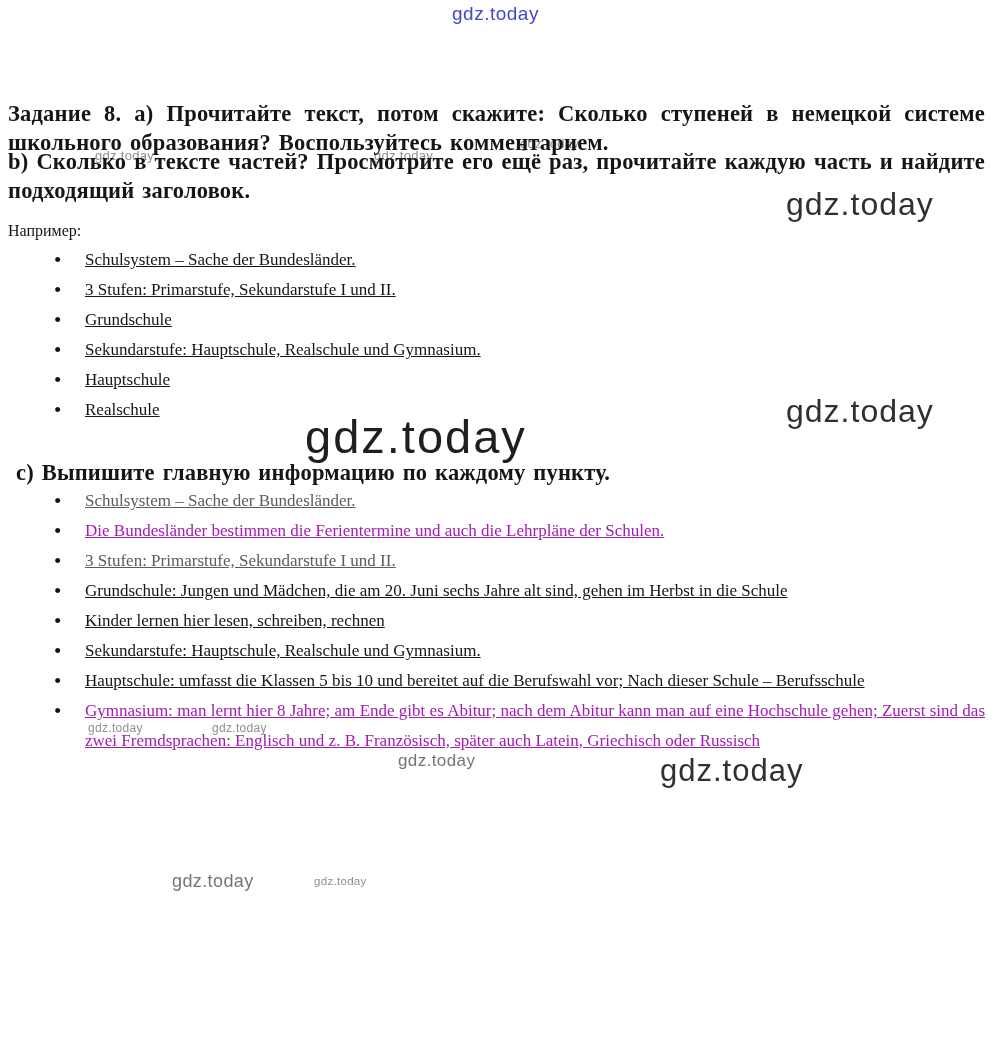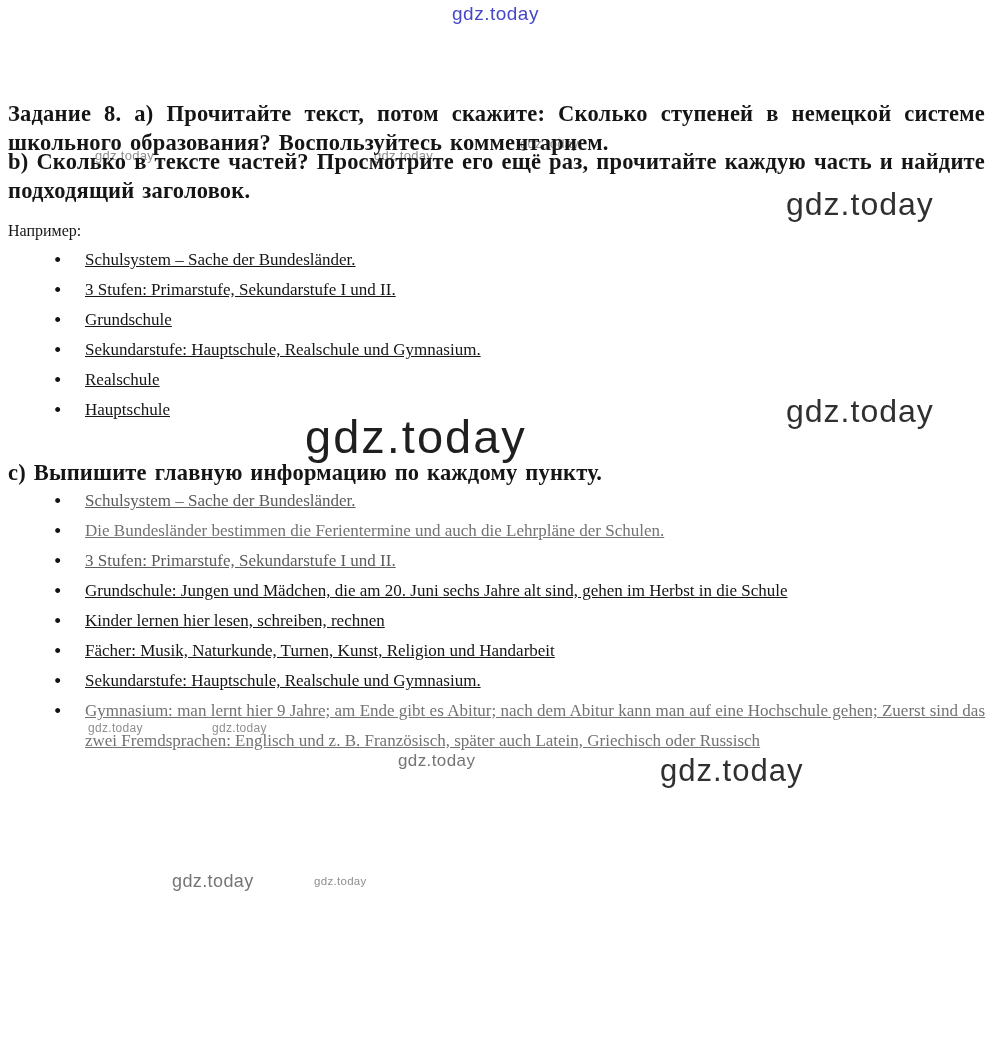--- a/index.html
+++ b/index.html
@@ -16,21 +16,21 @@
   .plain{font-size:16px;line-height:28px;}
   ul.blist{list-style:none;margin:0;padding:0;}
   ul.blist li{
     position:relative;padding-left:77px;font-size:17px;line-height:30px;
     text-align:justify;text-align-last:left;text-decoration:underline;
   }
   ul.blist li::before{
     content:"\2022";position:absolute;left:46px;top:0;font-size:21px;color:#111;
   }
   .fade1{color:#5c5c5c;}
-  .fade2{color:#737373;}
+  .fade2{color:#a21caf;}
   
   .wm{
     position:absolute;z-index:1;white-space:nowrap;
     font-family:"Liberation Sans", sans-serif;font-weight:300;
   }
   .wm-top{left:452px;top:3px;font-size:19px;color:#4646c8;letter-spacing:.5px;}
   .wm-sm{font-size:13px;color:#8f8f8f;letter-spacing:.3px;}
   .wm-lg{font-size:32px;color:#303030;letter-spacing:1px;}
   .wm-xl{font-size:47px;color:#1f1f1f;letter-spacing:2px;}
   .wm-md{font-size:17px;color:#757575;letter-spacing:.4px;}
@@ -59,28 +59,28 @@
 
 <div class="block heading" style="top:147px;font-family:Liberation Serif, serif;">b) Сколько в тексте частей? Просмотрите его ещё раз, прочитайте каждую часть и найдите подходящий заголовок.</div>
 
 <div class="block plain" style="top:217px;">Например:</div>
 
 <ul class="blist block" style="top:245px;">
   <li>Schulsystem – Sache der Bundesländer.</li>
   <li>3 Stufen: Primarstufe, Sekundarstufe I und II.</li>
   <li>Grundschule</li>
   <li>Sekundarstufe: Hauptschule, Realschule und Gymnasium.</li>
+  <li>Hauptschule</li>
   <li>Realschule</li>
-  <li>Hauptschule</li>
 </ul>
 
-<div class="block heading" style="top:458px;">c) Выпишите главную информацию по каждому пункту.</div>
+<div class="block heading" style="top:458px;margin-left:8px;">c) Выпишите главную информацию по каждому пункту.</div>
 
 <ul class="blist block" style="top:486px;">
   <li class="fade1">Schulsystem – Sache der Bundesländer.</li>
   <li class="fade2">Die Bundesländer bestimmen die Ferientermine und auch die Lehrpläne der Schulen.</li>
   <li class="fade1">3 Stufen: Primarstufe, Sekundarstufe I und II.</li>
   <li>Grundschule: Jungen und Mädchen, die am 20. Juni sechs Jahre alt sind, gehen im Herbst in die Schule</li>
   <li>Kinder lernen hier lesen, schreiben, rechnen</li>
-  <li>Fächer: Musik, Naturkunde, Turnen, Kunst, Religion und Handarbeit</li>
   <li>Sekundarstufe: Hauptschule, Realschule und Gymnasium.</li>
-  <li class="fade2">Gymnasium: man lernt hier 9 Jahre; am Ende gibt es Abitur; nach dem Abitur kann man auf eine Hochschule gehen; Zuerst sind das zwei Fremdsprachen: Englisch und z. B. Französisch, später auch Latein, Griechisch oder Russisch</li>
+  <li>Hauptschule: umfasst die Klassen 5 bis 10 und bereitet auf die Berufswahl vor; Nach dieser Schule – Berufsschule</li>
+  <li class="fade2">Gymnasium: man lernt hier 8 Jahre; am Ende gibt es Abitur; nach dem Abitur kann man auf eine Hochschule gehen; Zuerst sind das zwei Fremdsprachen: Englisch und z. B. Französisch, später auch Latein, Griechisch oder Russisch</li>
 </ul>
 
 </body></html>

